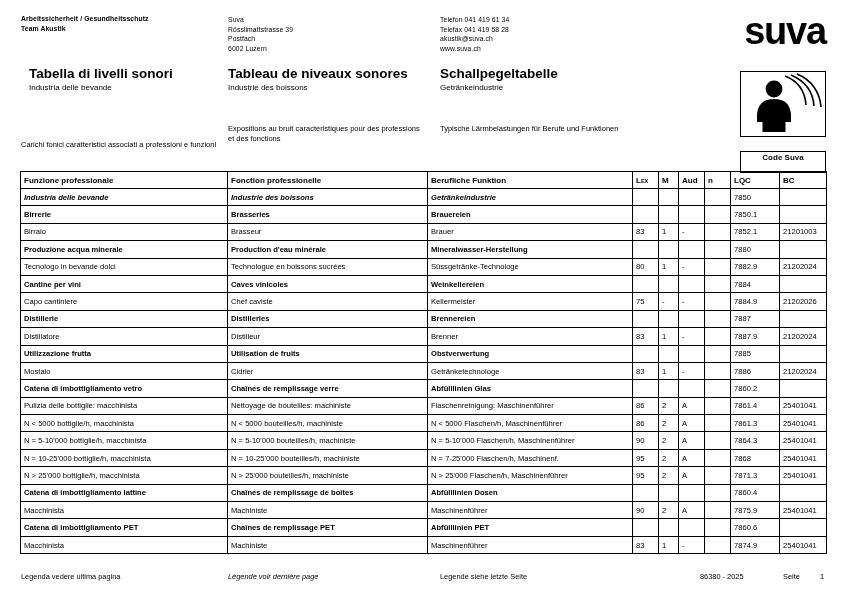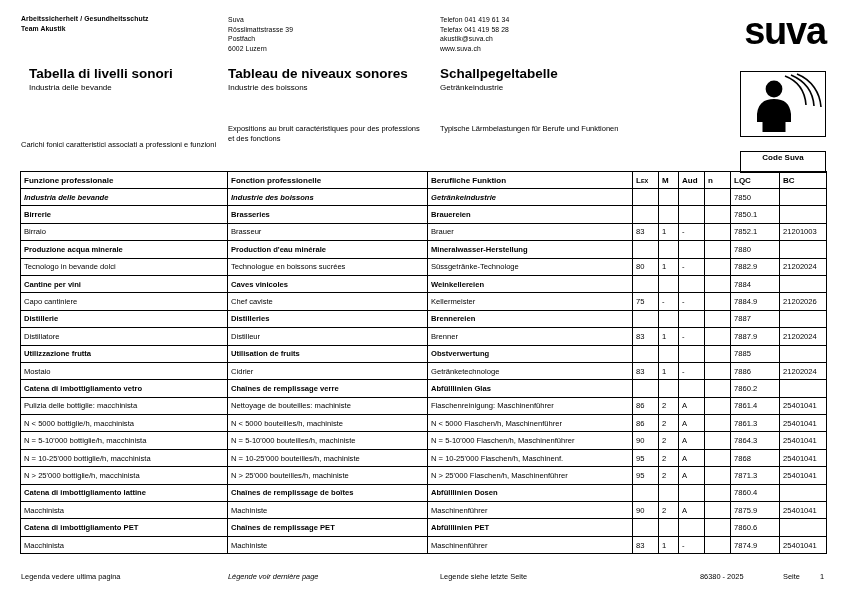--- a/index.html
+++ b/index.html
@@ -426,21 +426,21 @@
           <td class="num">90</td>
           <td class="num">2</td>
           <td class="num">A</td>
           <td class="num"></td>
           <td class="lqc">7864.3</td>
           <td class="bc">25401041</td>
         </tr>
         <tr class="item">
           <td class="txt">N = 10-25'000 bottiglie/h, macchinista</td>
           <td class="txt">N = 10-25'000 bouteilles/h, machiniste</td>
-          <td class="txt">N = 10-25'000 Flaschen/h, Maschinenf.</td>
+          <td class="txt">N = 7-25'000 Flaschen/h, Maschinenf.</td>
           <td class="num">95</td>
           <td class="num">2</td>
           <td class="num">A</td>
           <td class="num"></td>
           <td class="lqc">7868</td>
           <td class="bc">25401041</td>
         </tr>
         <tr class="item">
           <td class="txt">N &gt; 25'000 bottiglie/h, macchinista</td>
           <td class="txt">N &gt; 25'000 bouteilles/h, machiniste</td>

